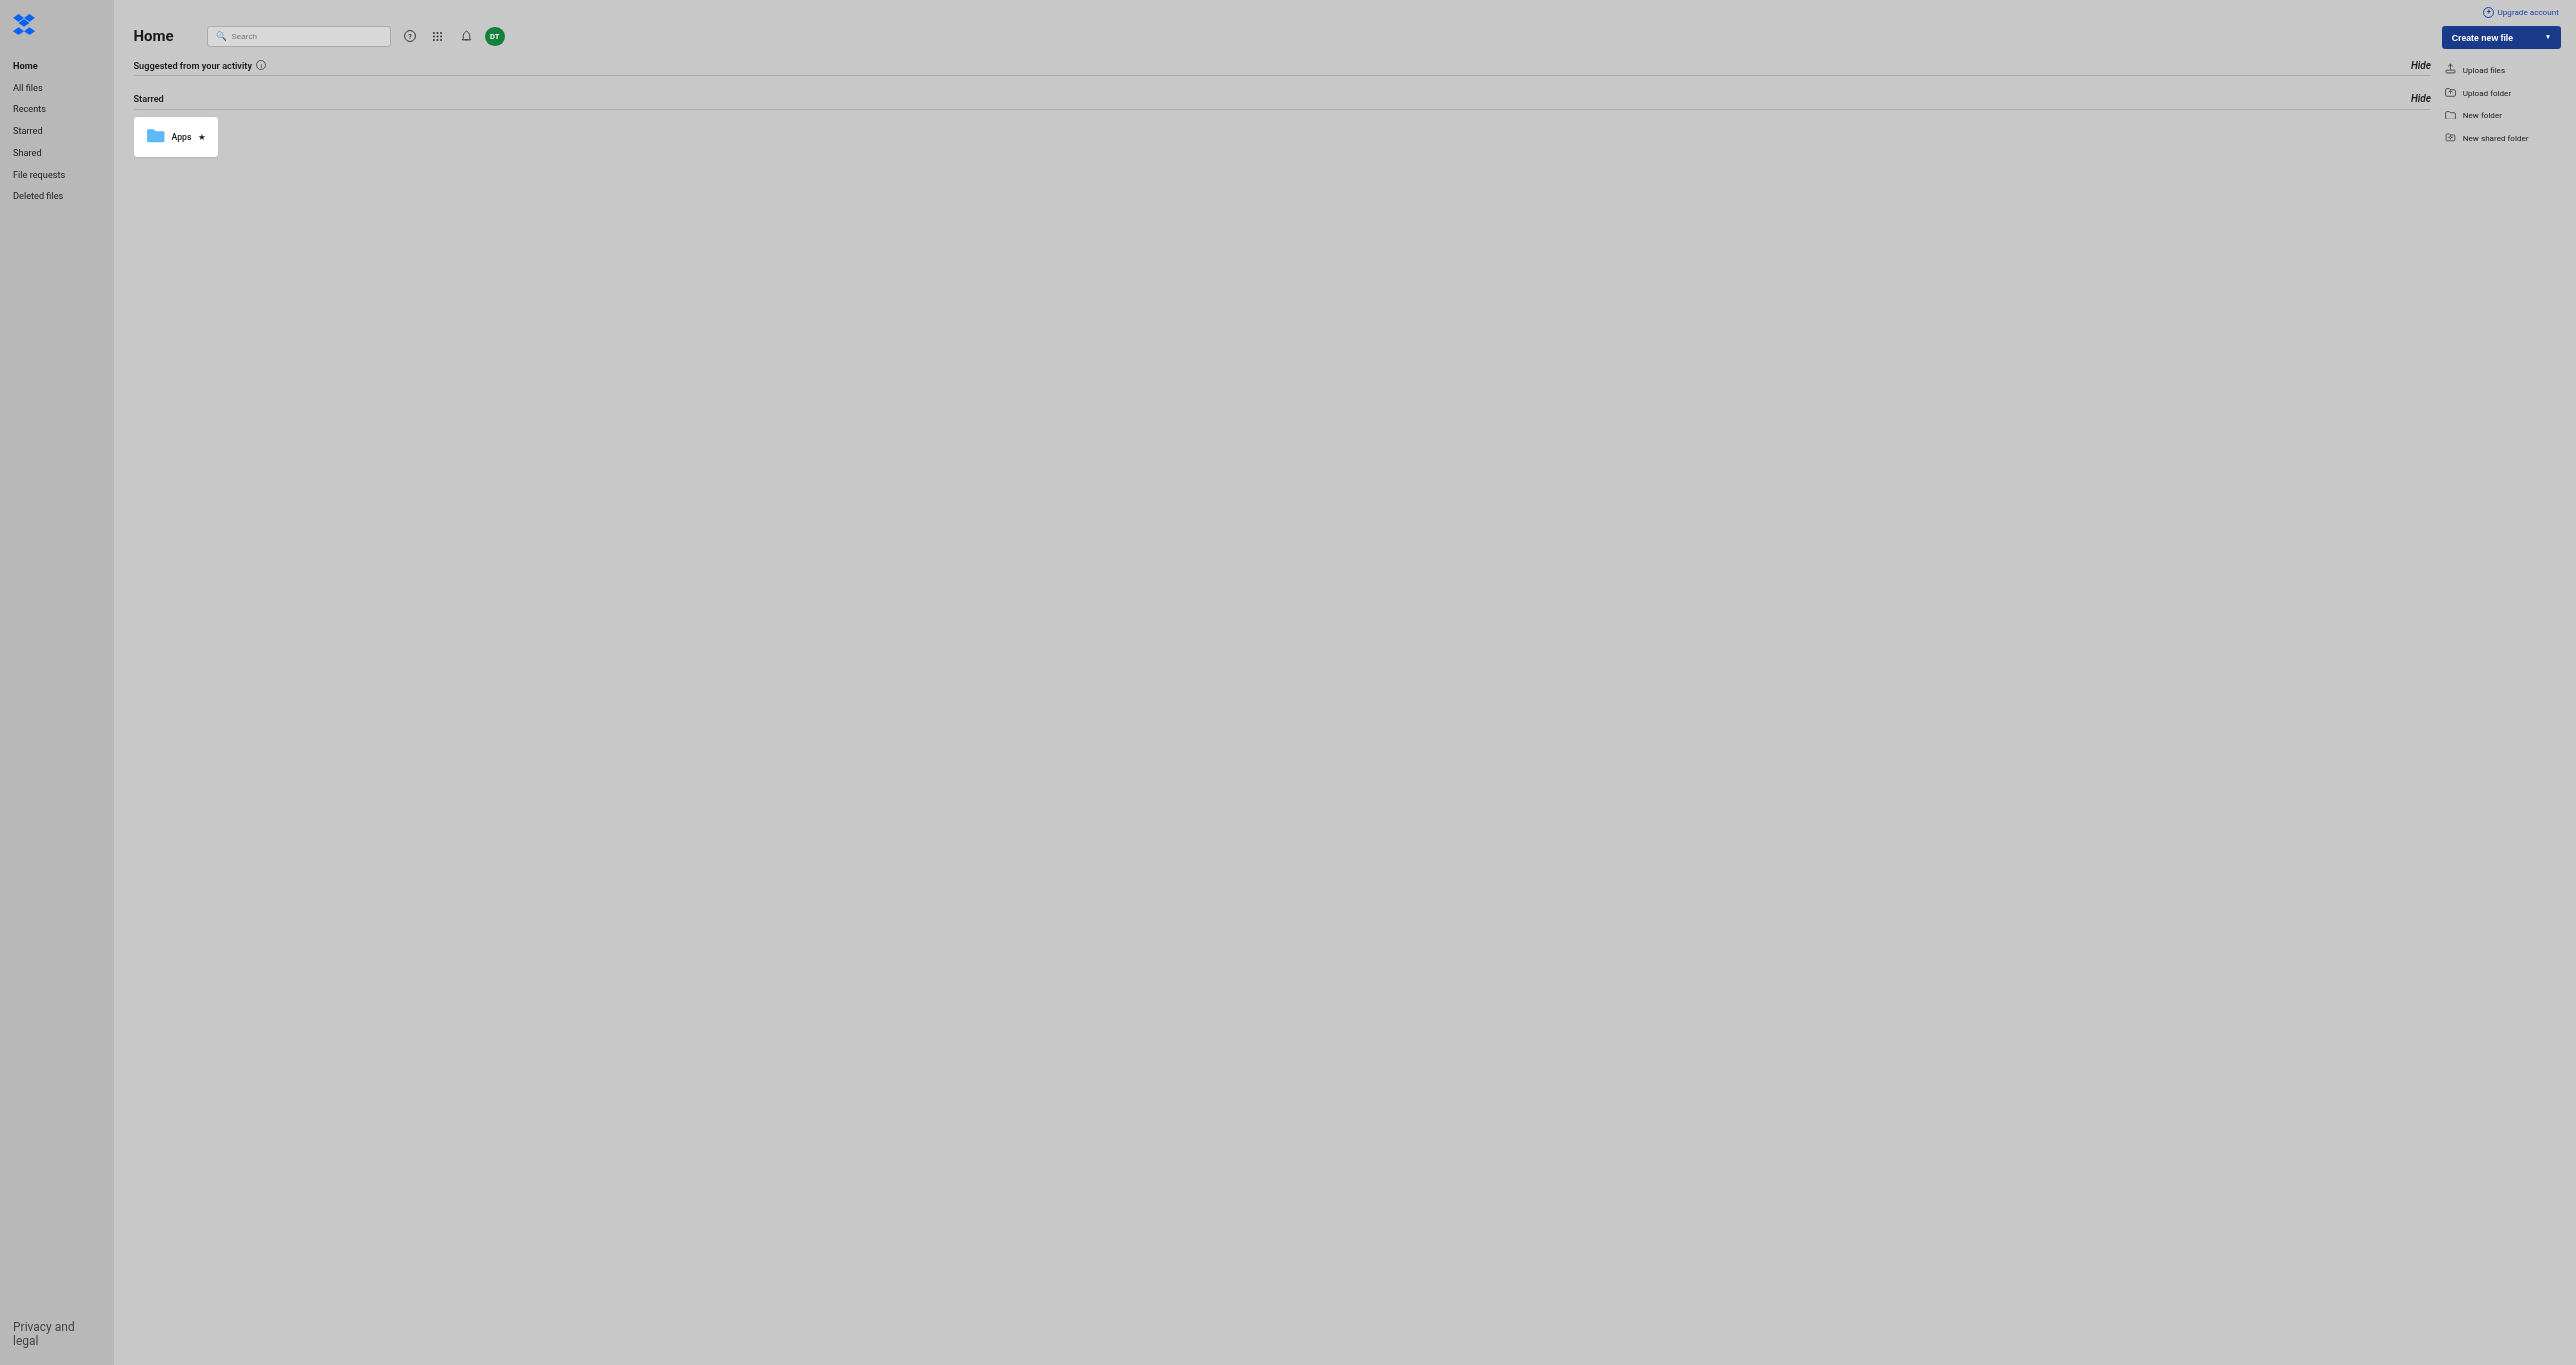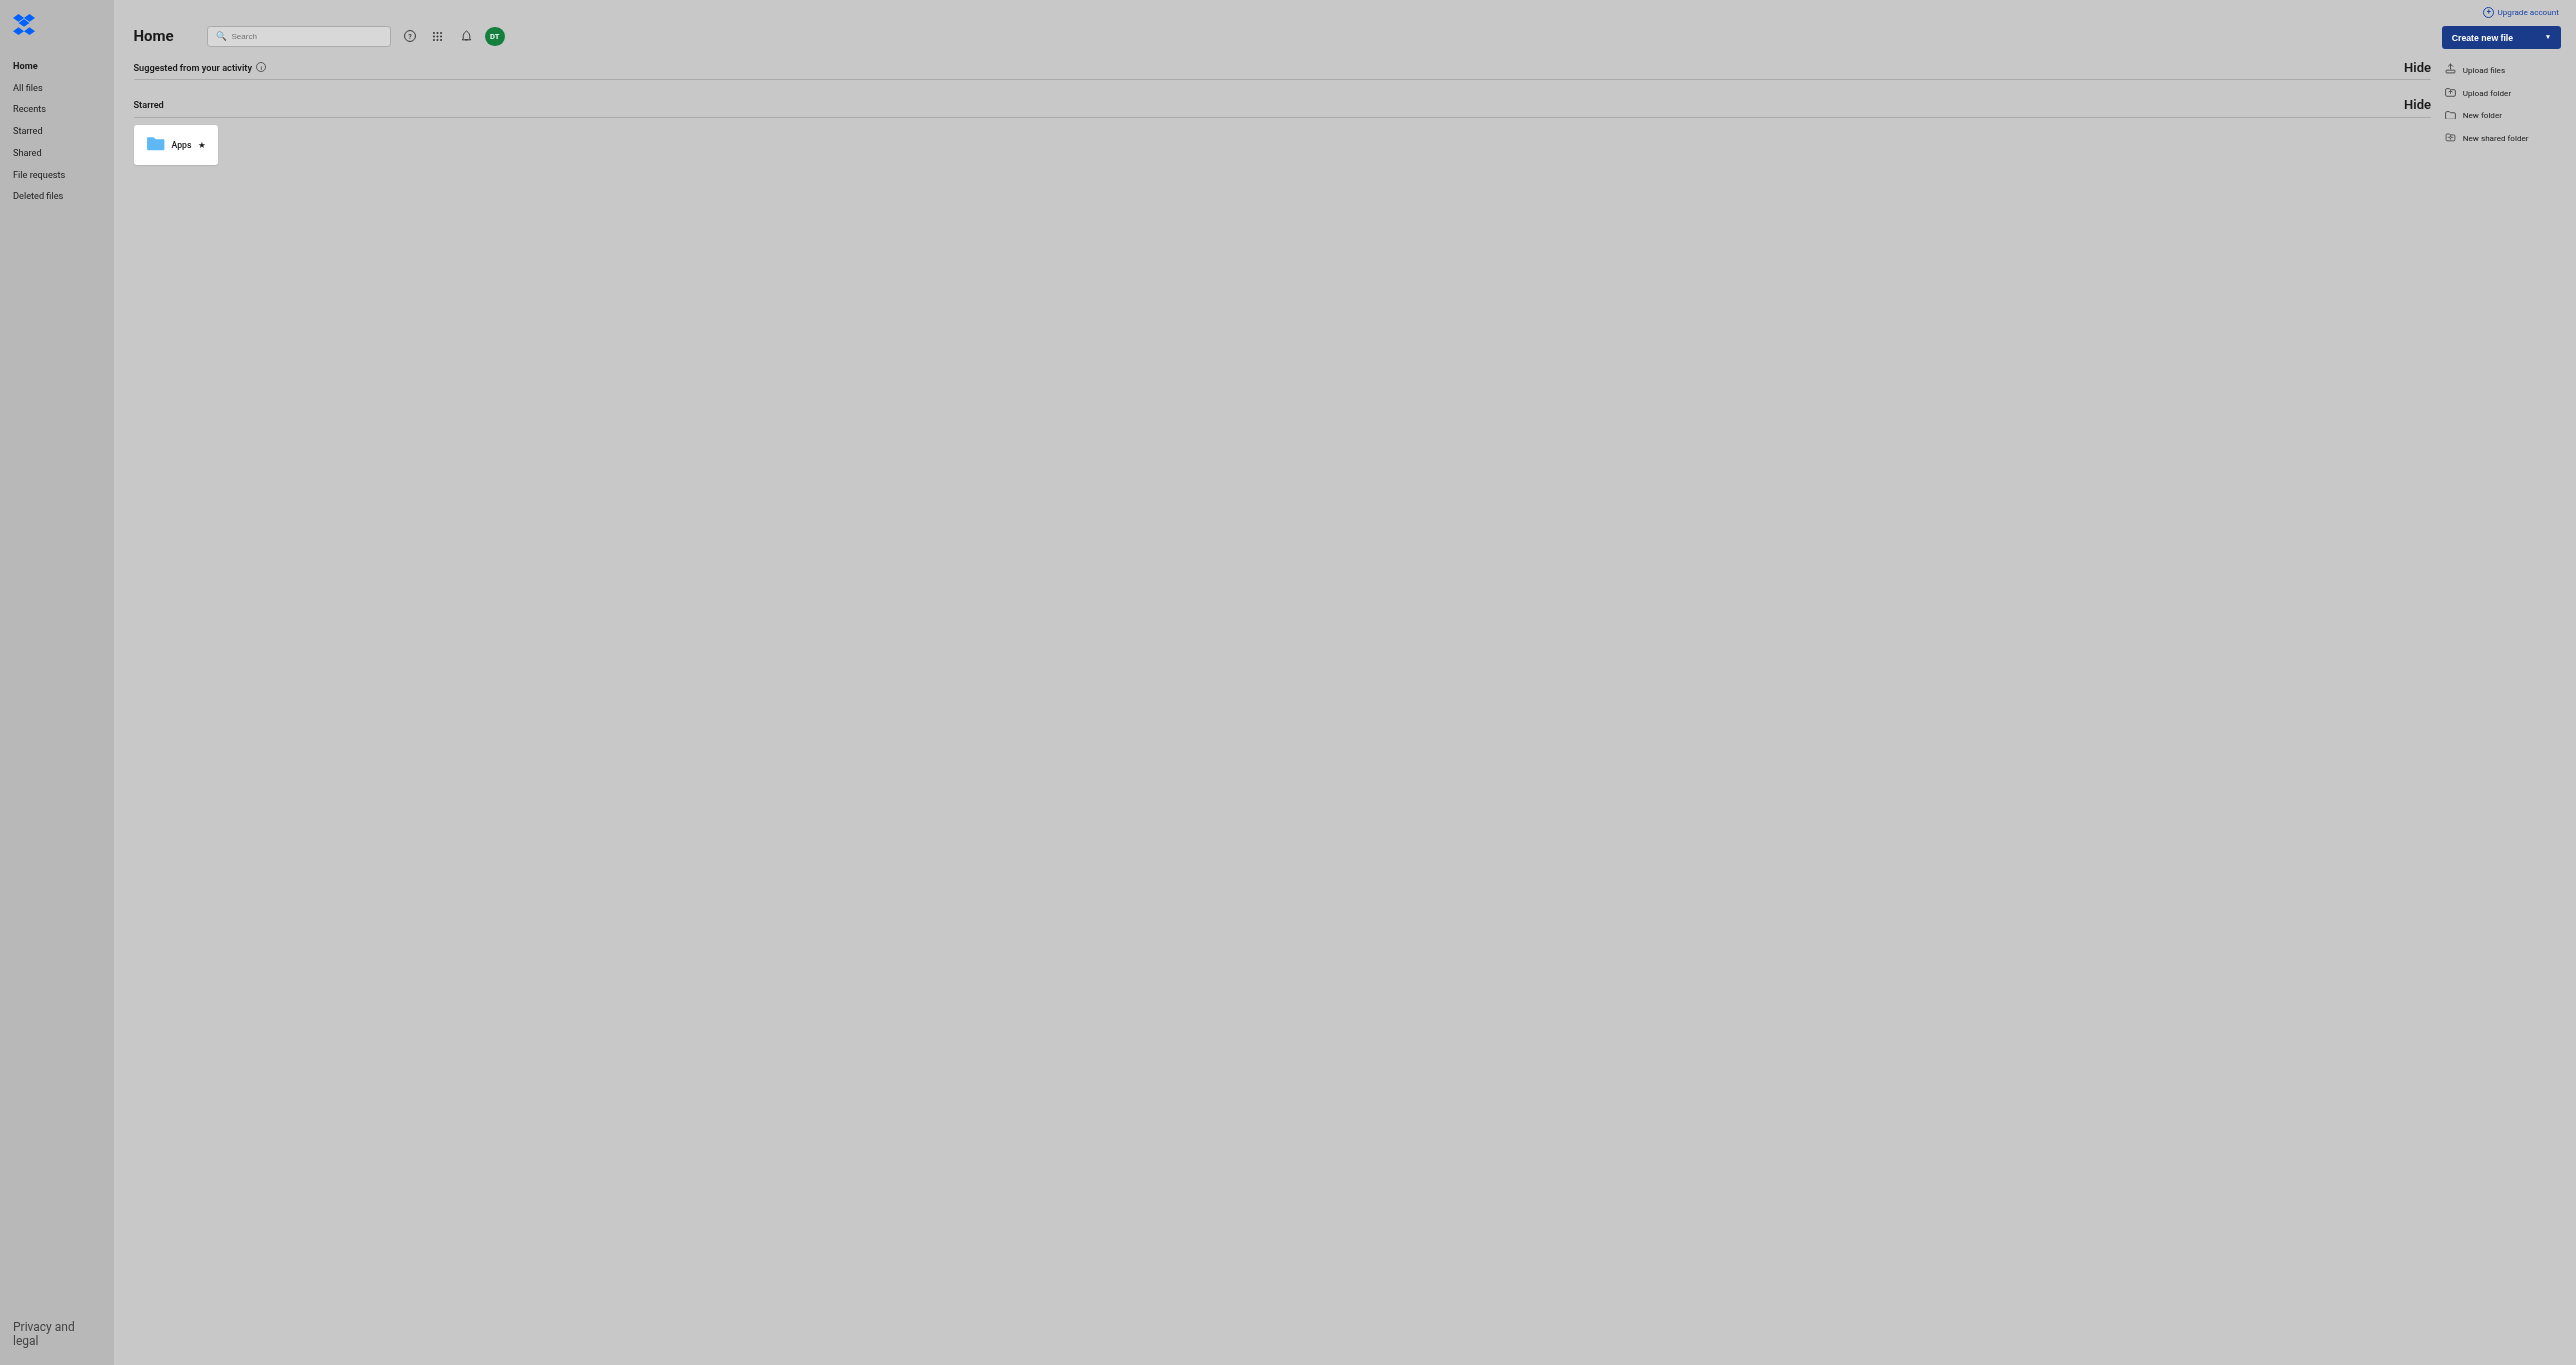--- a/index.html
+++ b/index.html
@@ -200,24 +200,25 @@
       border-radius: 50%;
       border: 0.8px solid #555;
       display: flex;
       align-items: center;
       justify-content: center;
       font-size: 6px;
       color: #555;
       cursor: pointer;
     }
     .section-action {
-      font-size: 13px;
+      font-size: 10px;
       font-weight: 600;
       color: #1a1a1a;
       cursor: pointer;
+      font-style: italic;
     }
 
     .suggestion-text {
       font-size: 7.6px;
       color: #444;
       line-height: 1.5;
     }
     .learn-more {
       color: #1a44a8;
       cursor: pointer;

